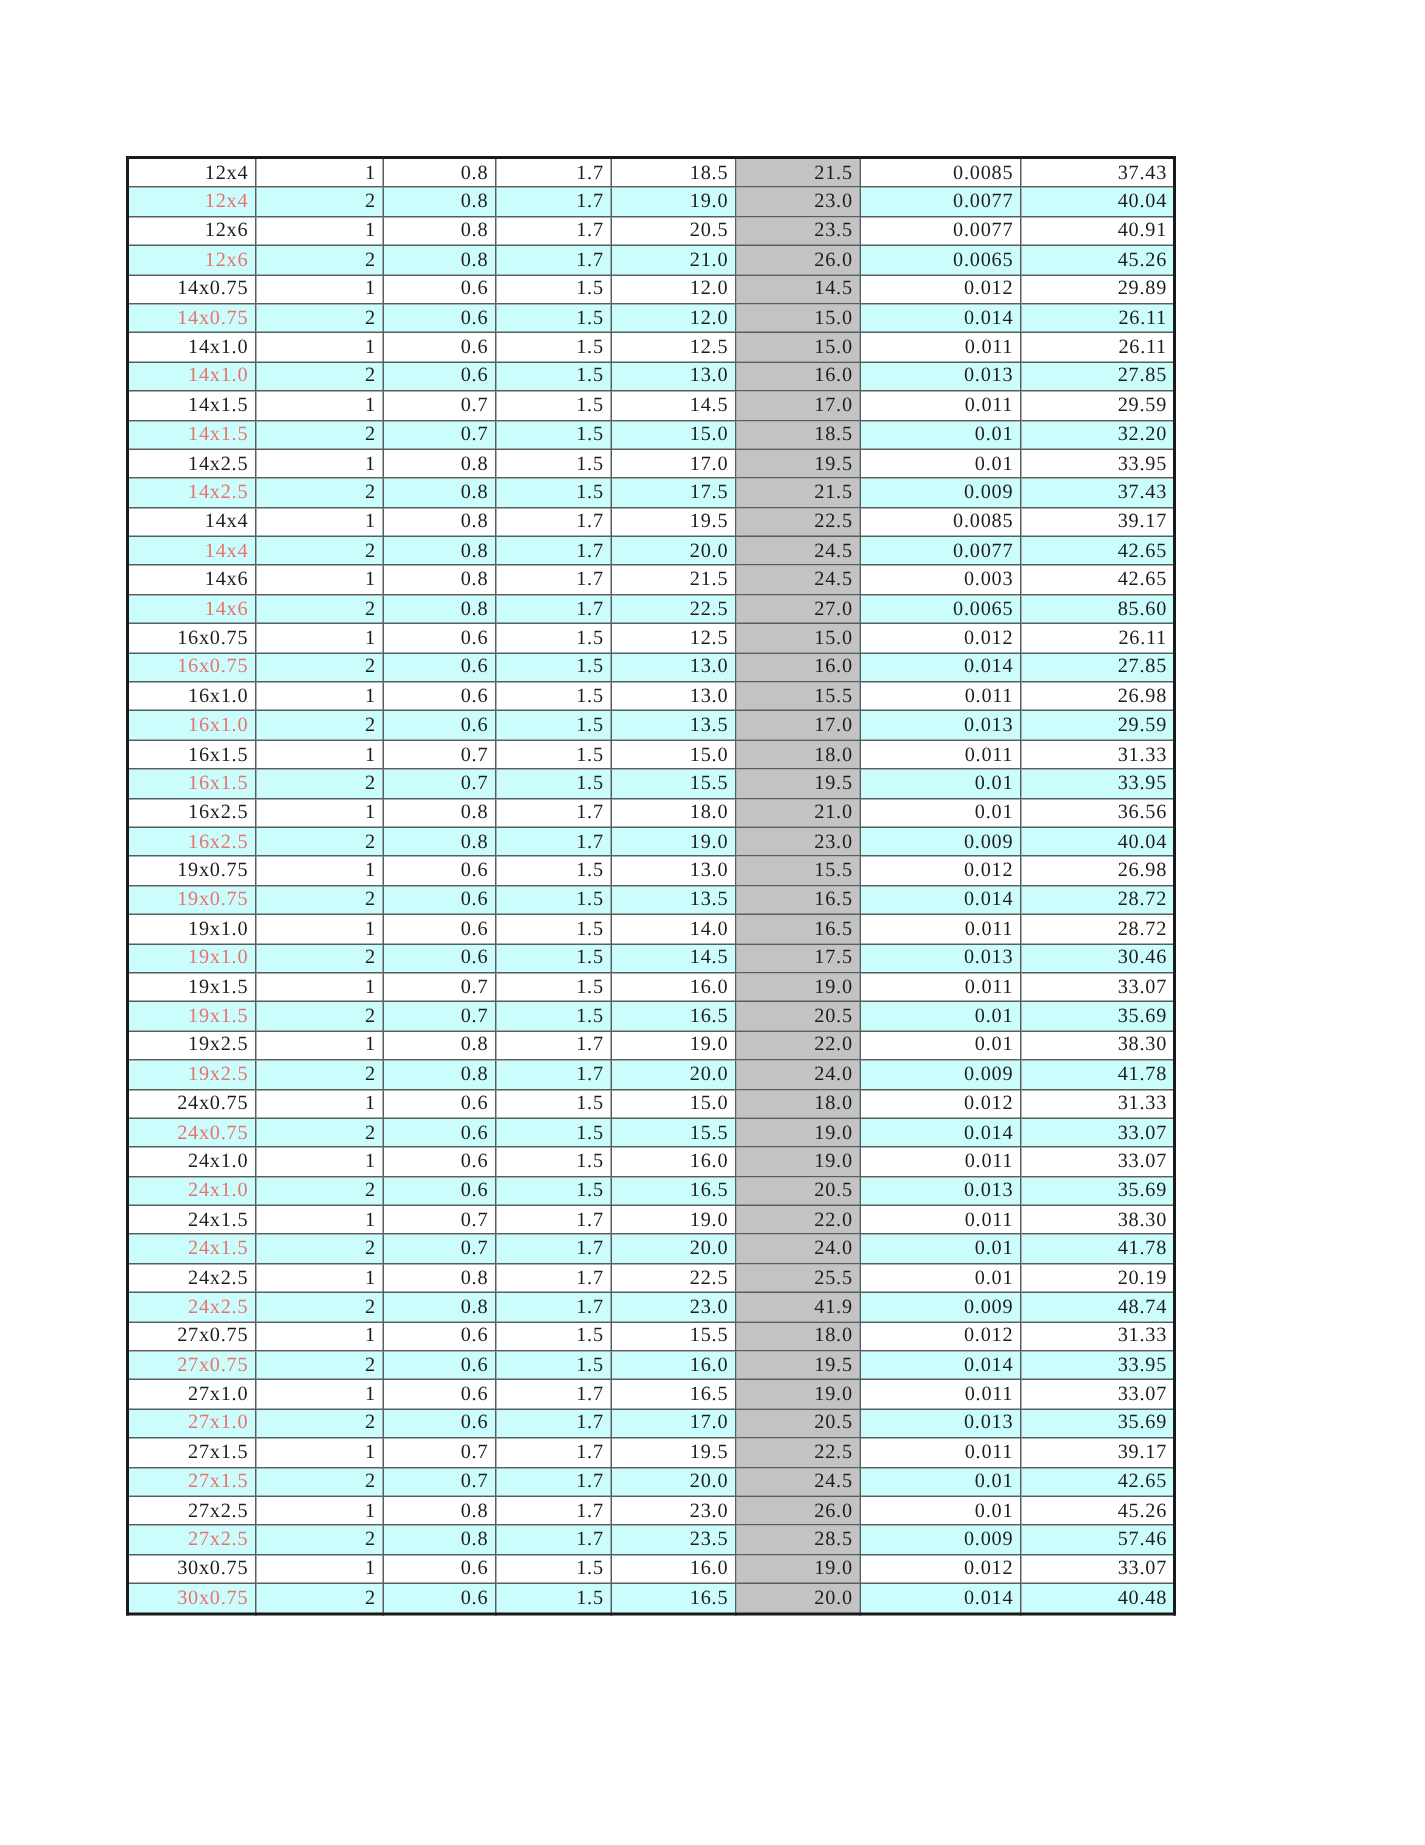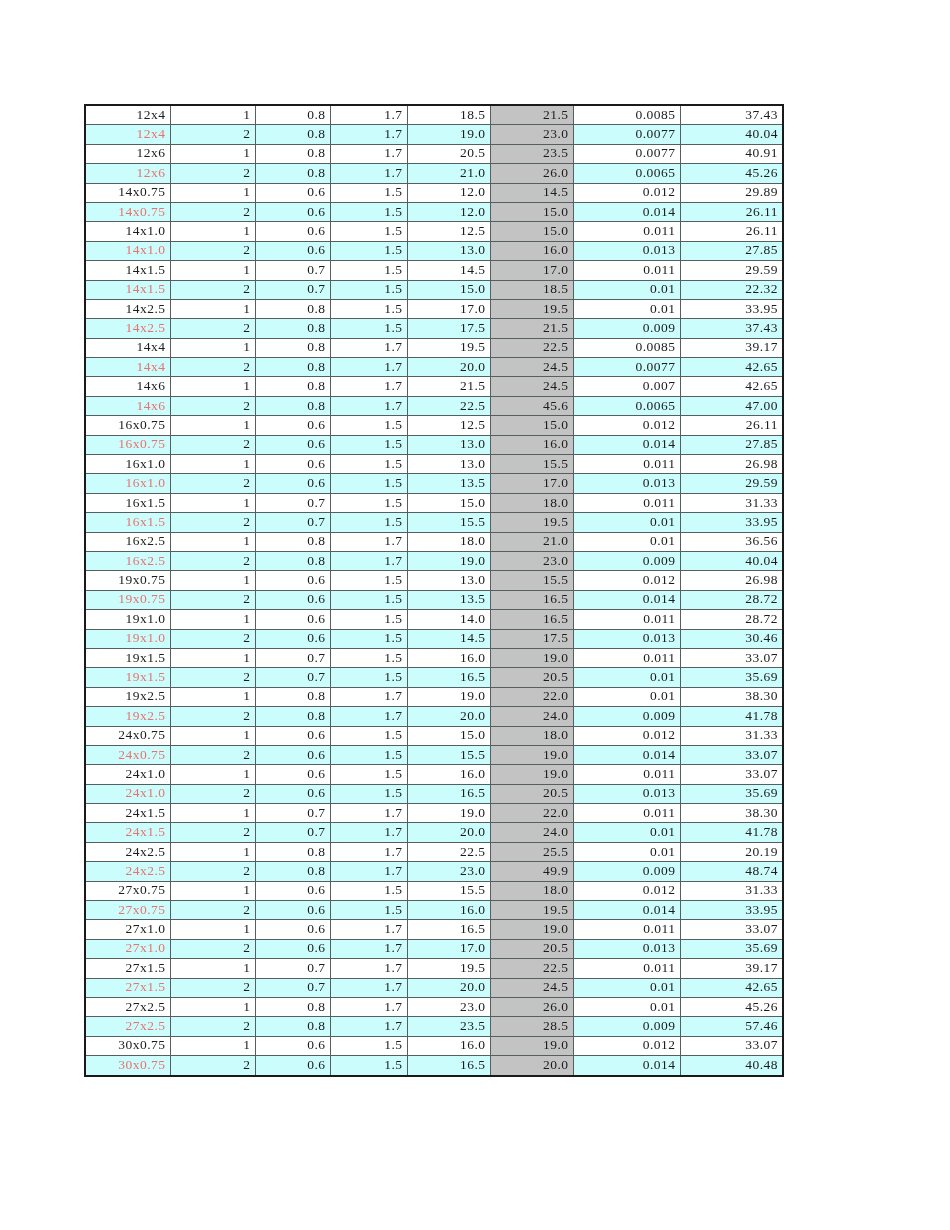--- a/index.html
+++ b/index.html
@@ -178,21 +178,21 @@
             <td>29.59</td>
           </tr>
           <tr class="row-even">
             <td class="label-cell">14x1.5</td>
             <td>2</td>
             <td>0.7</td>
             <td>1.5</td>
             <td>15.0</td>
             <td class="gray-cell">18.5</td>
             <td>0.01</td>
-            <td>22.32</td>
+            <td>32.20</td>
           </tr>
           <tr class="row-odd">
             <td class="label-cell">14x2.5</td>
             <td>1</td>
             <td>0.8</td>
             <td>1.5</td>
             <td>17.0</td>
             <td class="gray-cell">19.5</td>
             <td>0.01</td>
             <td>33.95</td>
@@ -227,32 +227,32 @@
             <td>0.0077</td>
             <td>42.65</td>
           </tr>
           <tr class="row-odd">
             <td class="label-cell">14x6</td>
             <td>1</td>
             <td>0.8</td>
             <td>1.7</td>
             <td>21.5</td>
             <td class="gray-cell">24.5</td>
-            <td>0.007</td>
+            <td>0.003</td>
             <td>42.65</td>
           </tr>
           <tr class="row-even">
             <td class="label-cell">14x6</td>
             <td>2</td>
             <td>0.8</td>
             <td>1.7</td>
             <td>22.5</td>
-            <td class="gray-cell">45.6</td>
+            <td class="gray-cell">27.0</td>
             <td>0.0065</td>
-            <td>47.00</td>
+            <td>85.60</td>
           </tr>
           <tr class="row-odd">
             <td class="label-cell">16x0.75</td>
             <td>1</td>
             <td>0.6</td>
             <td>1.5</td>
             <td>12.5</td>
             <td class="gray-cell">15.0</td>
             <td>0.012</td>
             <td>26.11</td>
@@ -476,21 +476,21 @@
             <td class="gray-cell">25.5</td>
             <td>0.01</td>
             <td>20.19</td>
           </tr>
           <tr class="row-even">
             <td class="label-cell">24x2.5</td>
             <td>2</td>
             <td>0.8</td>
             <td>1.7</td>
             <td>23.0</td>
-            <td class="gray-cell">49.9</td>
+            <td class="gray-cell">41.9</td>
             <td>0.009</td>
             <td>48.74</td>
           </tr>
           <tr class="row-odd">
             <td class="label-cell">27x0.75</td>
             <td>1</td>
             <td>0.6</td>
             <td>1.5</td>
             <td>15.5</td>
             <td class="gray-cell">18.0</td>

